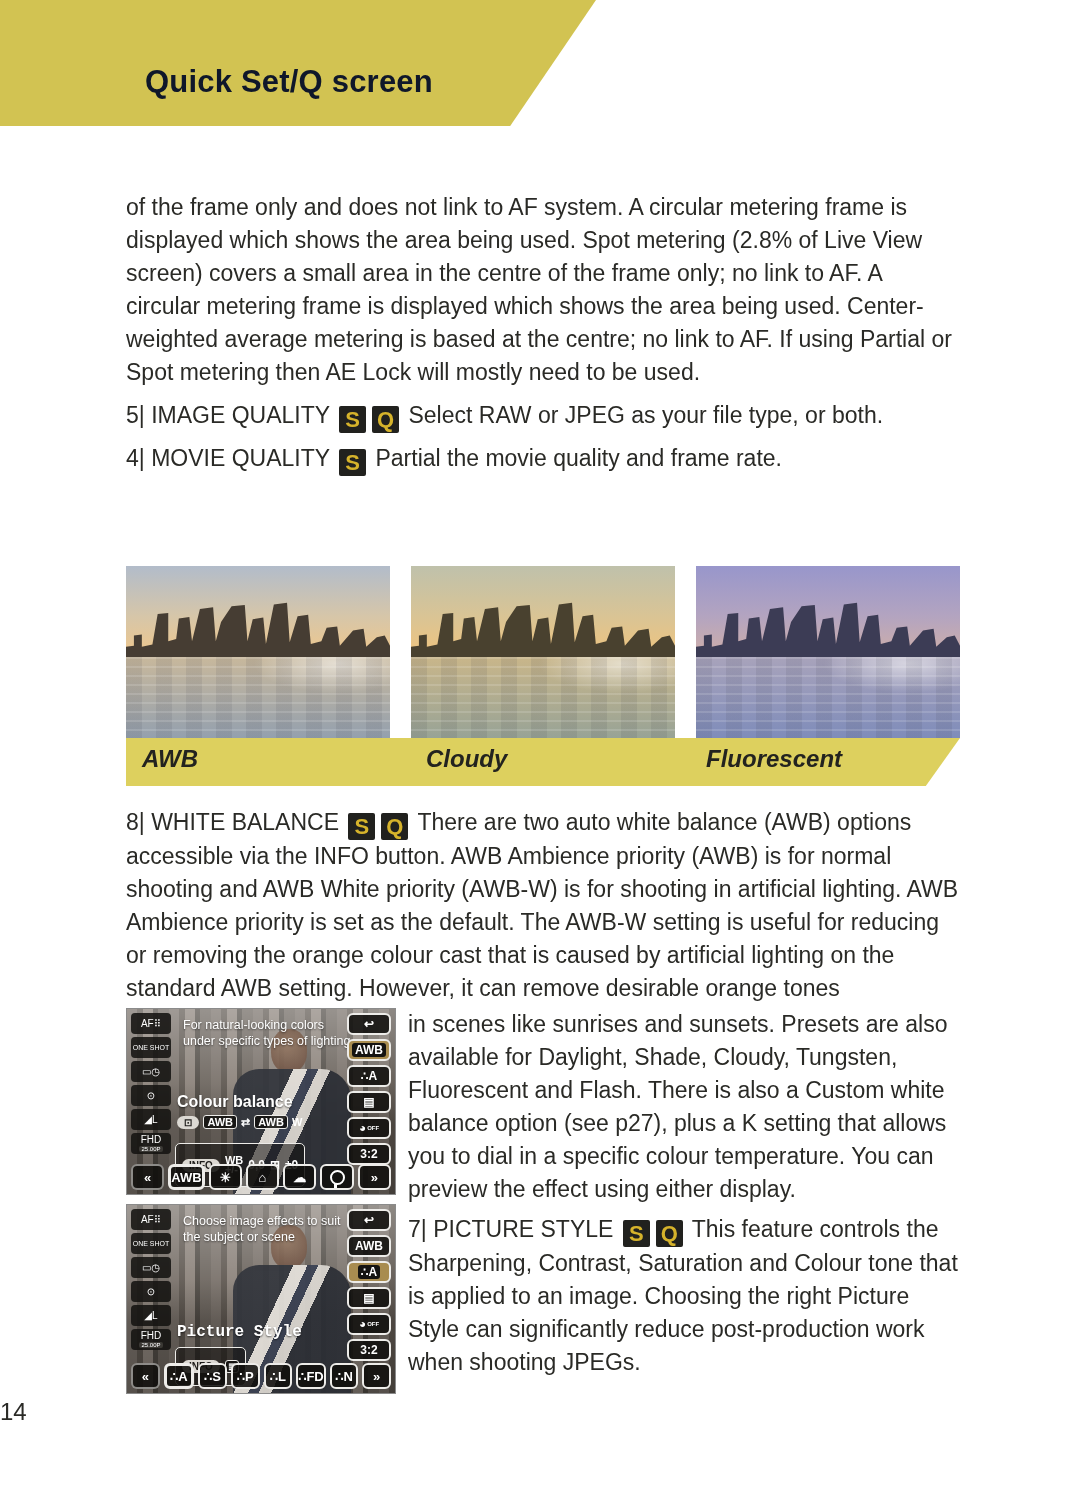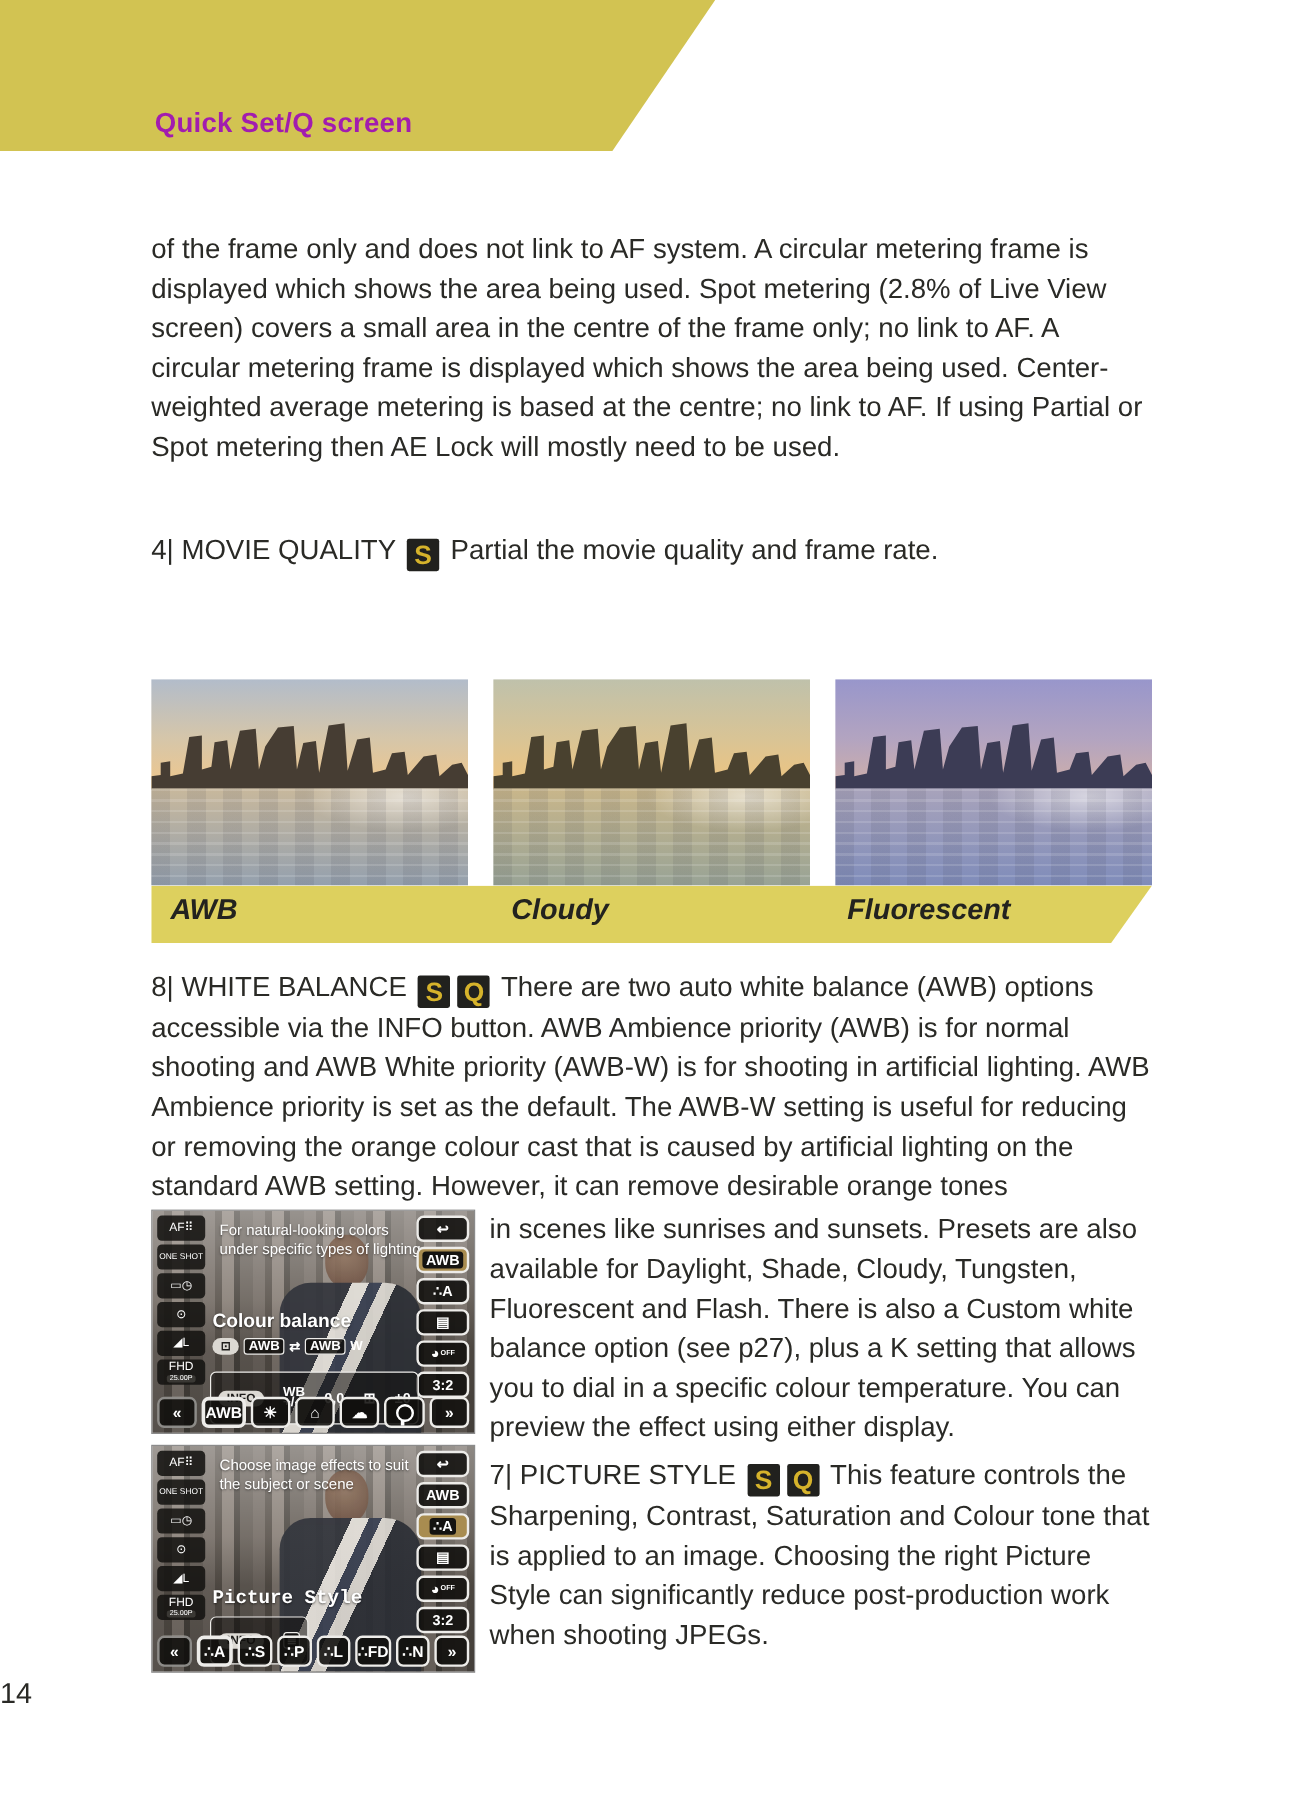--- a/index.html
+++ b/index.html
@@ -2,22 +2,22 @@
 <html><head>
 <meta charset="utf-8">
 <style>
   html,body{margin:0;padding:0;background:#ffffff;}
   .page{position:relative;width:1082px;height:1500px;background:#fff;overflow:hidden;
         font-family:"Liberation Sans",sans-serif;color:#2a2a26;}
 
   
   .banner{position:absolute;top:0;left:0;width:596px;height:126px;
           clip-path:polygon(0 0,100% 0,85.6% 100%,0 100%);}
-  .banner h1{position:absolute;left:129px;bottom:10px;margin:0;
-             font-size:23px;font-weight:bold;letter-spacing:.2px;color:#a21caf;}
+  .banner h1{position:absolute;left:129px;bottom:10px;margin:16px;
+             font-size:31px;font-weight:bold;letter-spacing:.2px;color:#0f172a;}
 
   
   .tx{position:absolute;left:126px;width:836px;font-size:23px;line-height:33px;}
   .b{font-weight:normal;}
   .sq{display:inline-block;width:27px;height:27px;line-height:28px;text-align:center;
       background:#21211e;color:#d6b32b;font-weight:bold;font-size:22px;
       border-radius:2px;margin:0 3px;vertical-align:-4px;}
 
   
   .photos{position:absolute;left:126px;top:566px;width:834px;height:172px;
@@ -73,36 +73,37 @@
   .bulb{width:11px;height:11px;border:2px solid #fff;border-radius:50%;position:relative;display:inline-block;}
   .bulb:after{content:"";position:absolute;left:2px;bottom:-5px;width:3px;height:4px;background:#fff;}
   .tooltip{position:absolute;left:56px;top:8px;width:168px;font-size:12.5px;line-height:16px;
            color:#fff;text-shadow:0 1px 2px rgba(0,0,0,.55);}
   .camhead{position:absolute;left:50px;font-size:16px;font-weight:bold;color:#fff;
            text-shadow:0 1px 2px rgba(0,0,0,.6);}
   .togglerow{position:absolute;left:50px;display:flex;align-items:center;gap:4px;font-size:11px;font-weight:bold;}
   .pill{background:#dcd9d3;color:#1c1b19;border-radius:8px;padding:1px 7px;font-size:10px;font-weight:bold;}
   .wbchip{background:rgba(16,15,13,.85);border:1.5px solid #edece9;border-radius:3px;padding:0 3px;font-size:11px;}
   .inforow{position:absolute;left:48px;border:1.5px solid #edece9;border-radius:5px;
-           background:rgba(16,15,13,.55);display:flex;align-items:center;gap:16px;padding:12px 6px;
+           background:rgba(16,15,13,.55);display:flex;align-items:center;gap:5px;padding:12px 6px;
            font-size:12px;font-weight:bold;}
   .minisq{border:1.5px solid #edece9;border-radius:3px;font-size:10px;padding:0 2px;background:rgba(16,15,13,.85);}
 
   .pagenum{position:absolute;left:0;top:1398px;width:1082px;font-size:24px;}
 </style>
 </head>
 <body>
 
 <div class="page">
 
   <div class="banner" id="banner" style="background: rgb(210, 195, 82);">
     <h1>Quick Set/Q screen</h1>
   </div>
 
   <div class="tx" style="top:191px"><span>of the frame only and does not link to AF system. A circular metering frame is displayed which shows the area being used. </span><span class="b">Spot metering</span><span> (2.8% of Live View screen) covers a small area in the centre of the frame only; no link to AF. A circular metering frame is displayed which shows the area being used. </span><span class="b">Center-weighted average metering</span><span> is based at the centre; no link to AF. If using </span><span class="b">Partial</span><span> or </span><span class="b">Spot metering</span><span> then AE Lock will mostly need to be used.</span></div>
+  <div class="tx" style="top:399px"><span class="b">5| IMAGE QUALITY </span><span class="sq">S</span><span class="sq">Q</span><span> Select RAW or JPEG as your file type, or both.</span></div>
   <div class="tx" style="top:442px"><span class="b">4| MOVIE QUALITY </span><span class="sq">S</span><span> Partial the movie quality and frame rate.</span></div>
 
   <div class="photos" id="photos">
       <div class="photo">
         <div class="sky" style="background: linear-gradient(rgb(178, 188, 202), rgb(214, 198, 169) 55%, rgb(240, 199, 139) 100%);">
           <div class="skyline" style="background: rgb(70, 61, 51);"></div>
         </div>
         <div class="water" style="background: linear-gradient(rgb(200, 184, 156), rgb(148, 160, 174));"></div>
       </div>
       <div class="photo">

